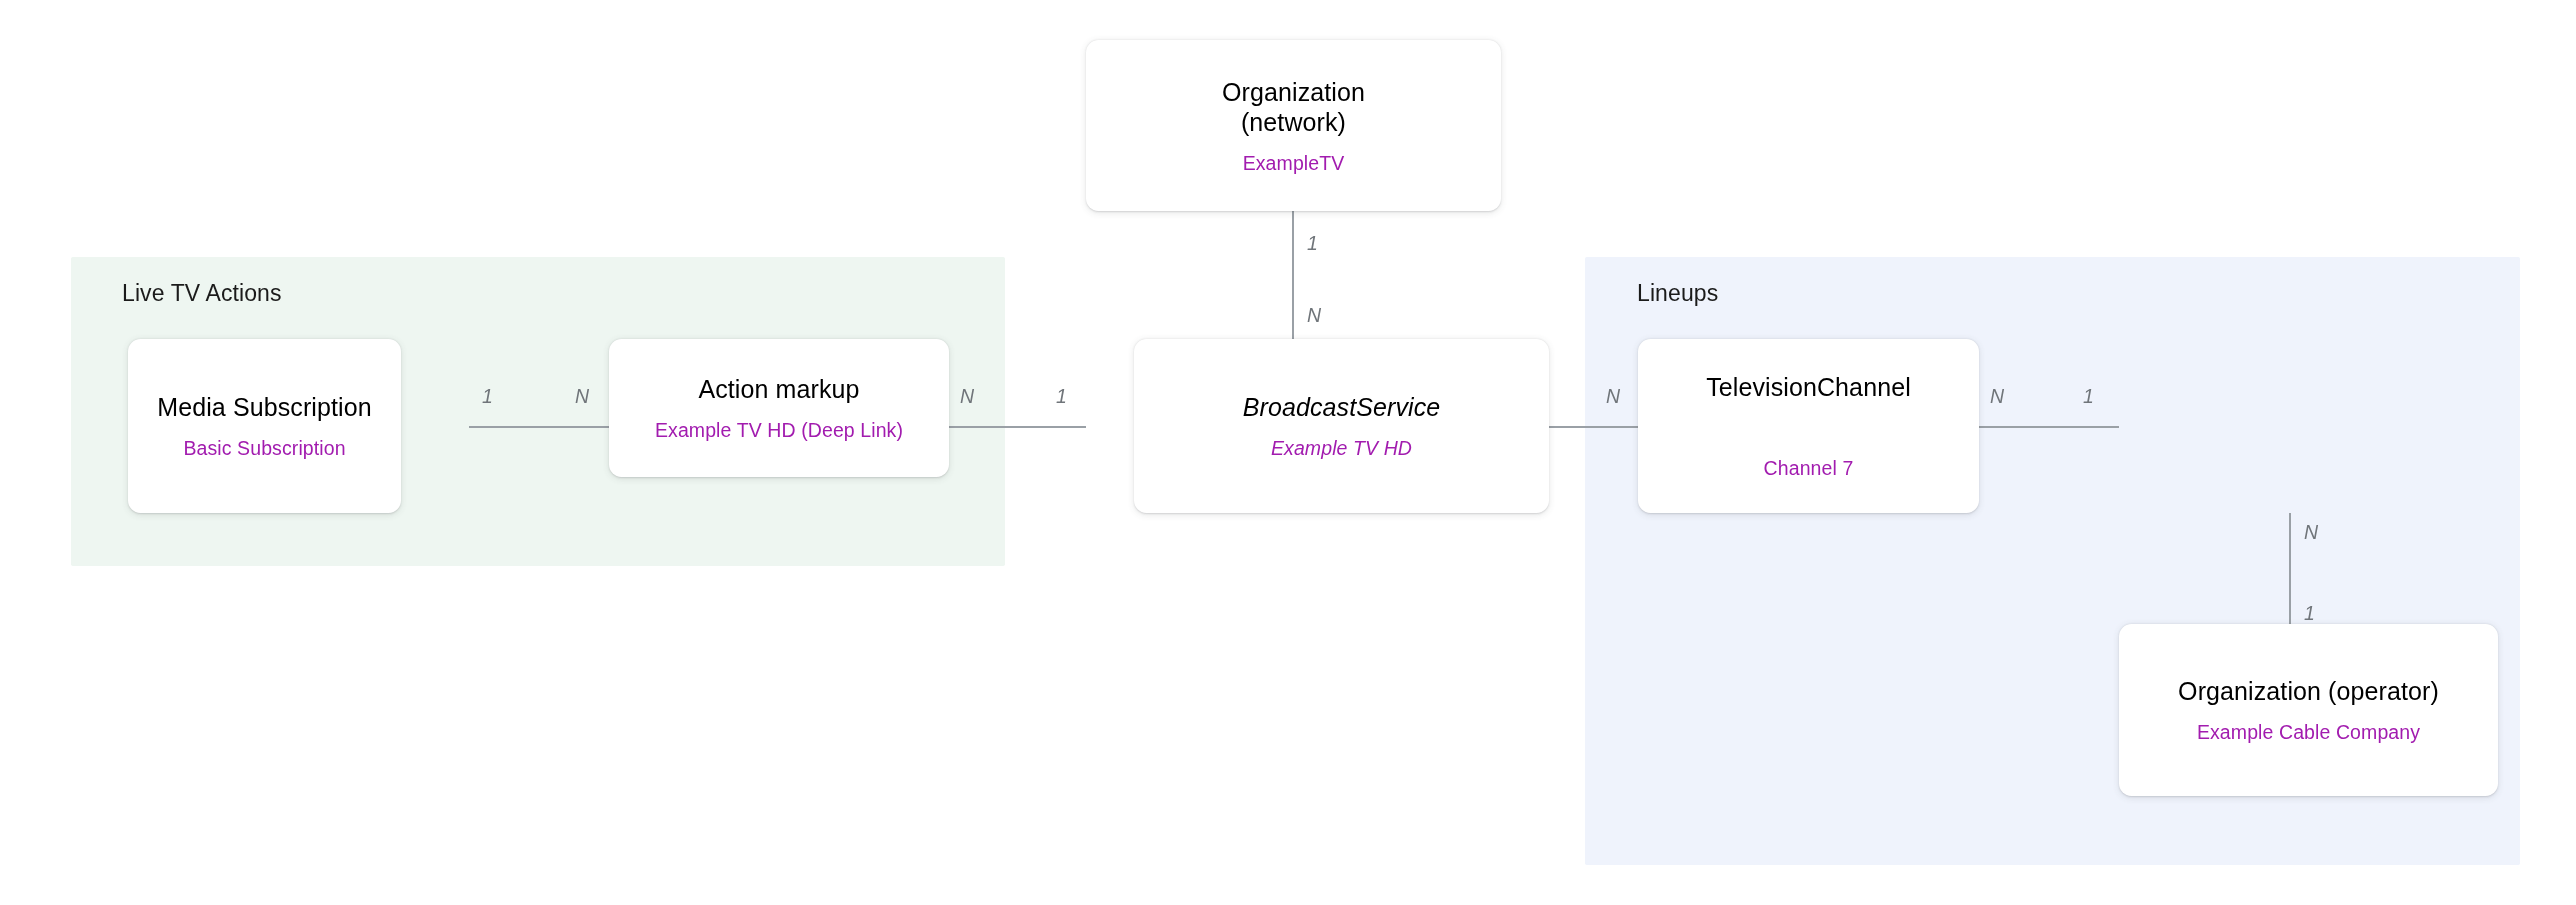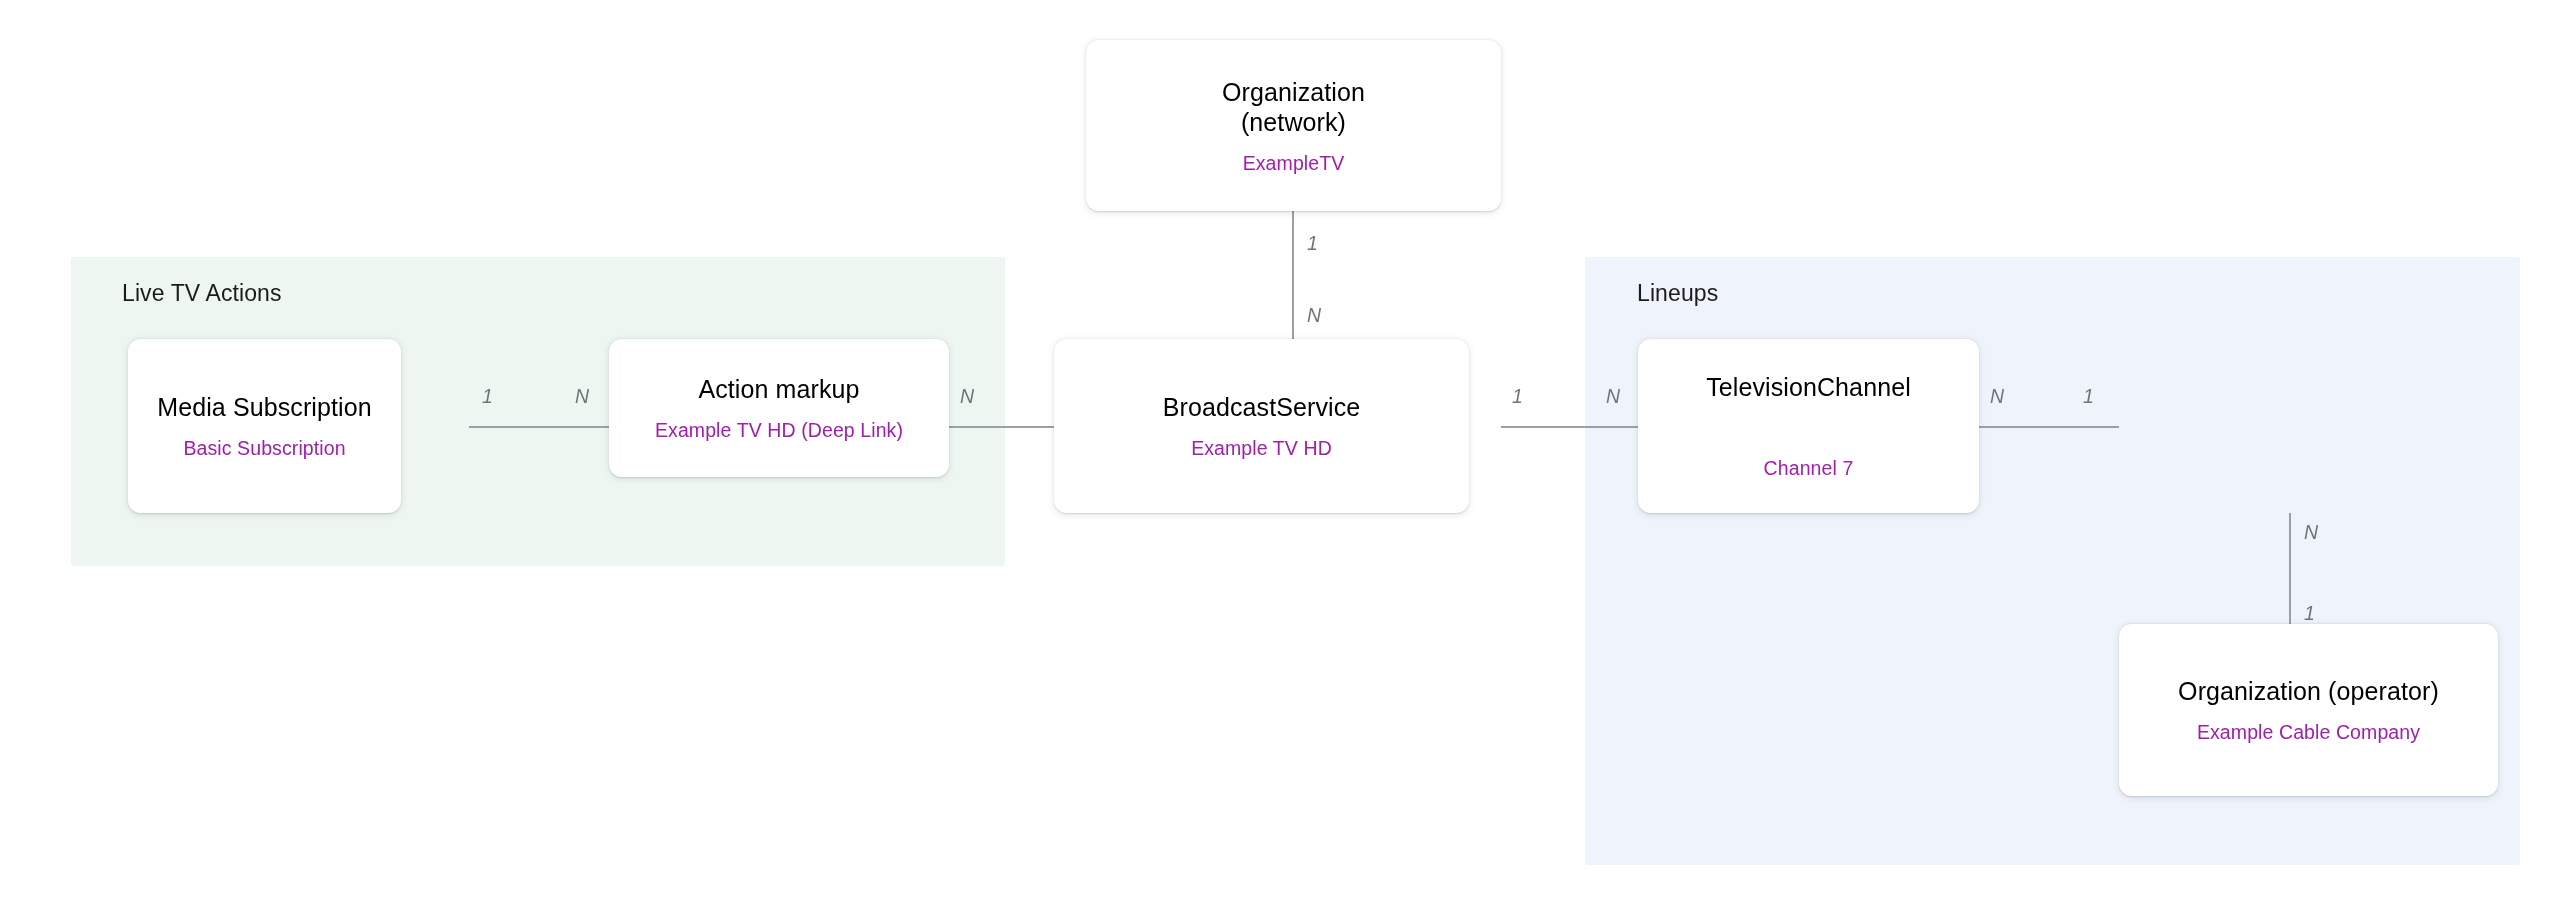--- a/index.html
+++ b/index.html
@@ -117,21 +117,21 @@
       <div class="node-subtitle">ExampleTV</div>
     </div>
     <div class="node" style="left: 128px; top: 339px; width: 273px; height: 174px;">
       <div class="node-title">Media Subscription</div>
       <div class="node-subtitle">Basic Subscription</div>
     </div>
     <div class="node" style="left: 609px; top: 339px; width: 340px; height: 138px;">
       <div class="node-title">Action markup</div>
       <div class="node-subtitle">Example TV HD (Deep Link)</div>
     </div>
-    <div class="node" style="left: 1054px; top: 339px; width: 415px; height: 174px;">
+    <div class="node" style="left: 1134px; top: 339px; width: 415px; height: 174px; font-style: italic;">
       <div class="node-title">BroadcastService</div>
       <div class="node-subtitle">Example TV HD</div>
     </div>
     <div class="node" style="left: 1638px; top: 339px; width: 341px; height: 174px; gap: 40px;">
       <div class="node-title">TelevisionChannel</div>
       <div class="node-subtitle">Channel 7</div>
     </div>
     <div class="node" style="left: 2119px; top: 624px; width: 379px; height: 172px; align-items: center;">
       <div class="node-title">Organization (operator)</div>
       <div class="node-subtitle">Example Cable Company</div>

